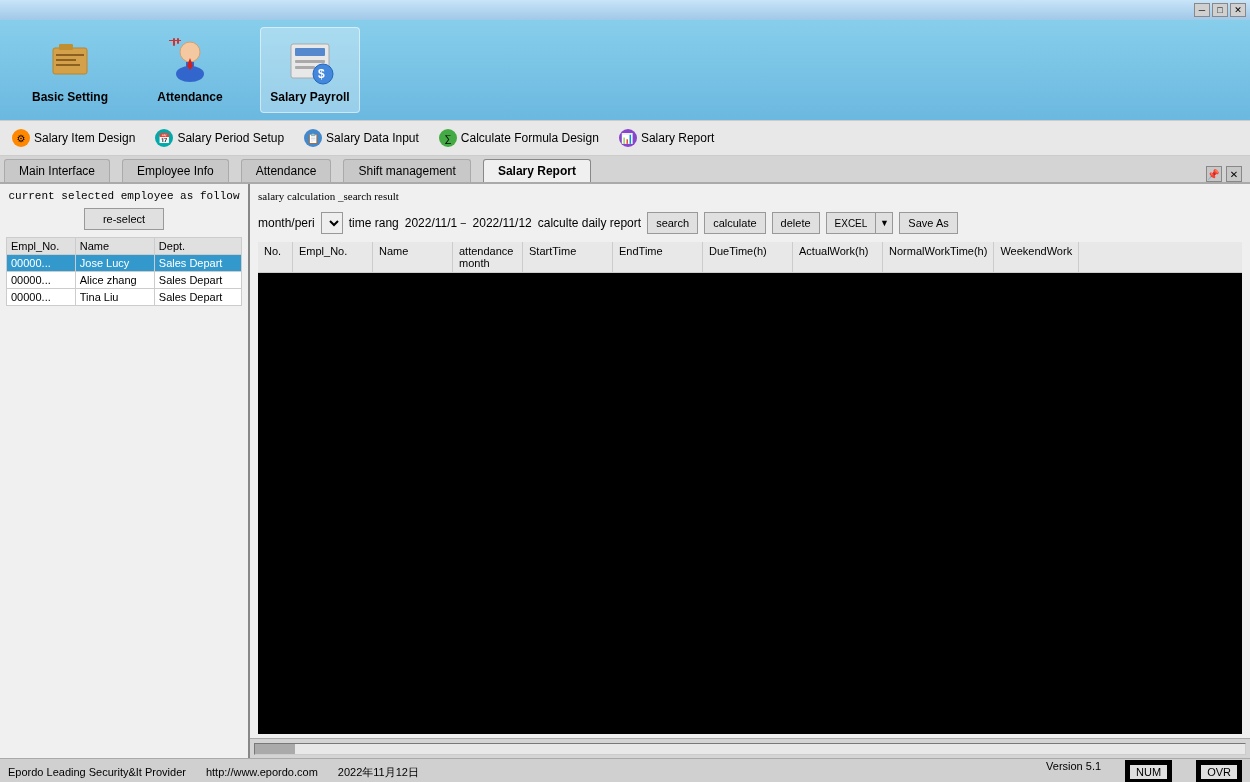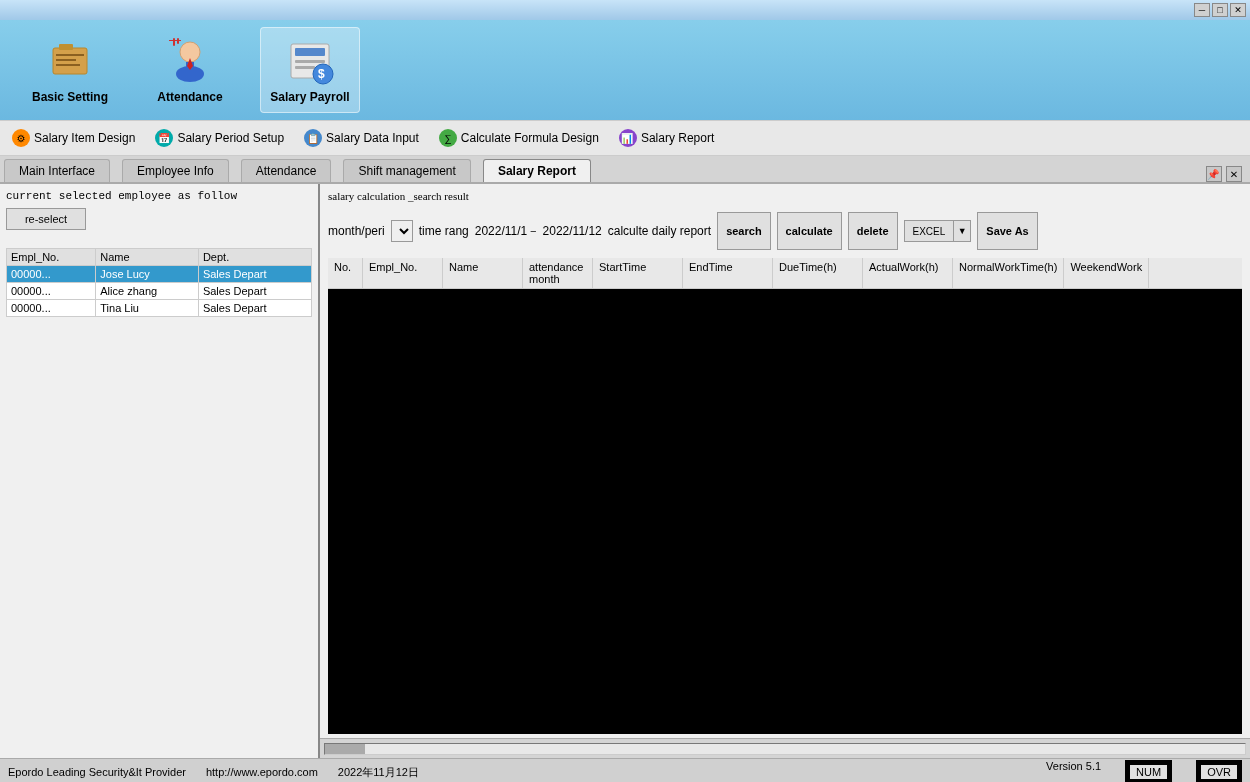--- a/index.html
+++ b/index.html
@@ -125,40 +125,41 @@
 
     
     .main-content {
       display: flex;
       height: calc(782px - 20px - 100px - 36px - 28px - 24px);
       background: #f0f0f0;
     }
 
     
     .left-panel {
-      width: 320px;
+      width: 250px;
       background: #f0f0f0;
       border-right: 2px solid #888;
       display: flex;
       flex-direction: column;
       padding: 6px;
+      align-items: center;
     }
     .left-panel-title {
       font-size: 11px;
       margin-bottom: 6px;
       font-family: 'Courier New', monospace;
     }
     .reselect-btn {
       width: 80px;
       height: 22px;
       background: #e0e0e0;
       border: 1px solid #999;
       cursor: pointer;
       font-size: 11px;
-      margin-bottom: 18px;
+      margin-bottom: 7px;
     }
     .employee-table {
       width: 100%;
       border-collapse: collapse;
       font-size: 11px;
     }
     .employee-table th {
       background: #e0e0e0;
       border: 1px solid #ccc;
       padding: 2px 4px;
@@ -199,27 +200,26 @@
       display: flex;
       align-items: center;
       gap: 6px;
     }
     .search-controls select {
       height: 22px;
       font-size: 11px;
       border: 1px solid #999;
     }
     .ctrl-btn {
-      height: 38px;
+      height: 22px;
       padding: 0 8px;
       background: #e0e0e0;
       border: 1px solid #999;
       cursor: pointer;
       font-size: 11px;
-      font-weight: bold;
     }
     .excel-dropdown {
       display: flex;
       align-items: center;
     }
     .excel-btn {
       height: 22px;
       padding: 0 8px;
       background: #e0e0e0;
       border: 1px solid #999;

